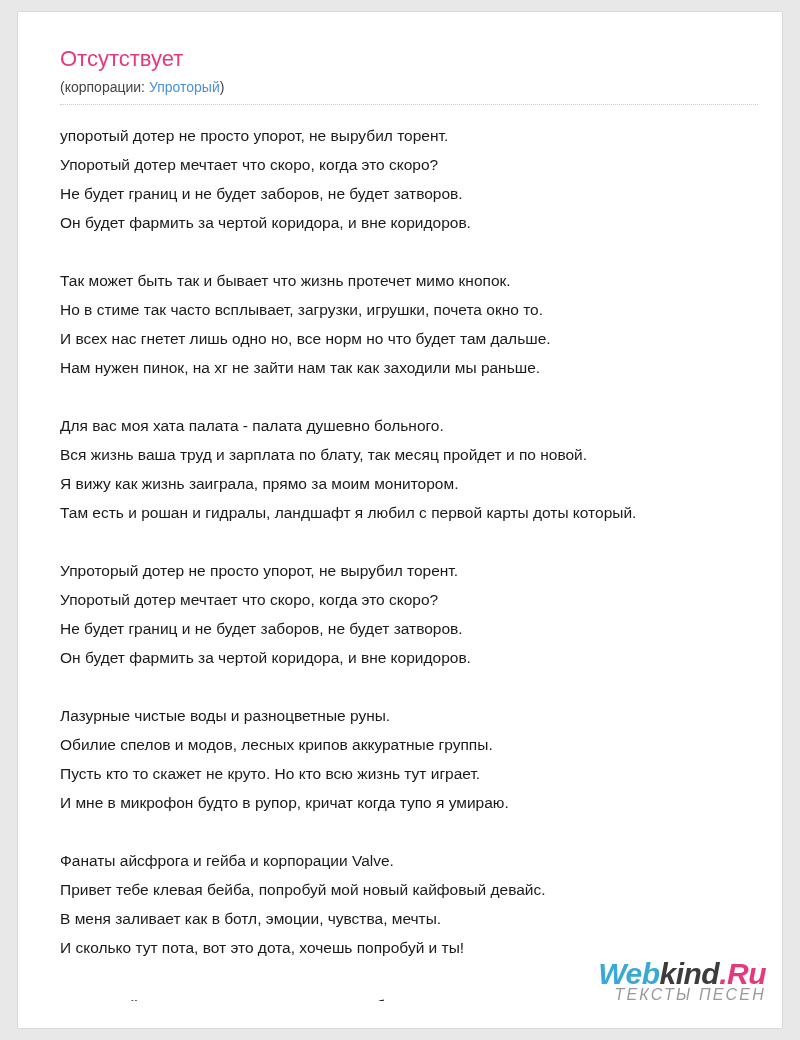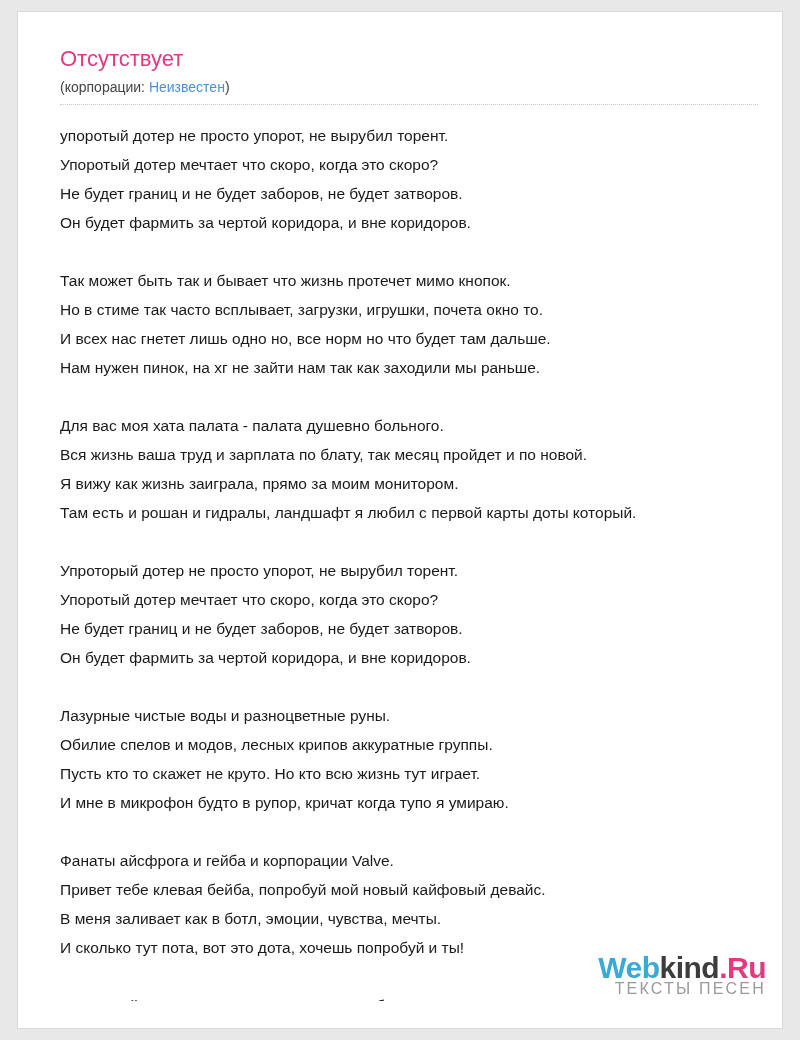--- a/index.html
+++ b/index.html
@@ -57,23 +57,24 @@
     font-size: 15.5px;
     line-height: 29px;
     color: #1a1a1a;
     white-space: pre-wrap;
     overflow: hidden;
     height: 880px;
   }
   .watermark {
     position: absolute;
     right: 16px;
-    bottom: 32px;
+    bottom: 26px;
     text-align: right;
     user-select: none;
+    font-style: italic;
   }
   .wm-main {
     font-size: 30px;
     font-weight: bold;
     line-height: 32px;
     letter-spacing: -0.5px;
   }
   .wm-web { color: #3aa9d6; }
   .wm-kind { color: #3c3c3c; }
   .wm-dot { color: #e5387f; }
@@ -89,21 +90,21 @@
 </head>
 <body>
 
 <div class="page">
   <div class="inner">
 
     <h1 class="song-title">Отсутствует</h1>
 
     <div class="artist-line">
       <span>(корпорации:</span>
-      <a class="artist-link" href="#">Неизвестен</a><span>)</span>
+      <a class="artist-link" href="#">Упроторый</a><span>)</span>
     </div>
 
     <hr class="divider">
 
     <div class="lyrics">упоротый дотер не просто упорот, не вырубил торент.
 Упоротый дотер мечтает что скоро, когда это скоро?
 Не будет границ и не будет заборов, не будет затворов.
 Он будет фармить за чертой коридора, и вне коридоров.
 
 Так может быть так и бывает что жизнь протечет мимо кнопок.

